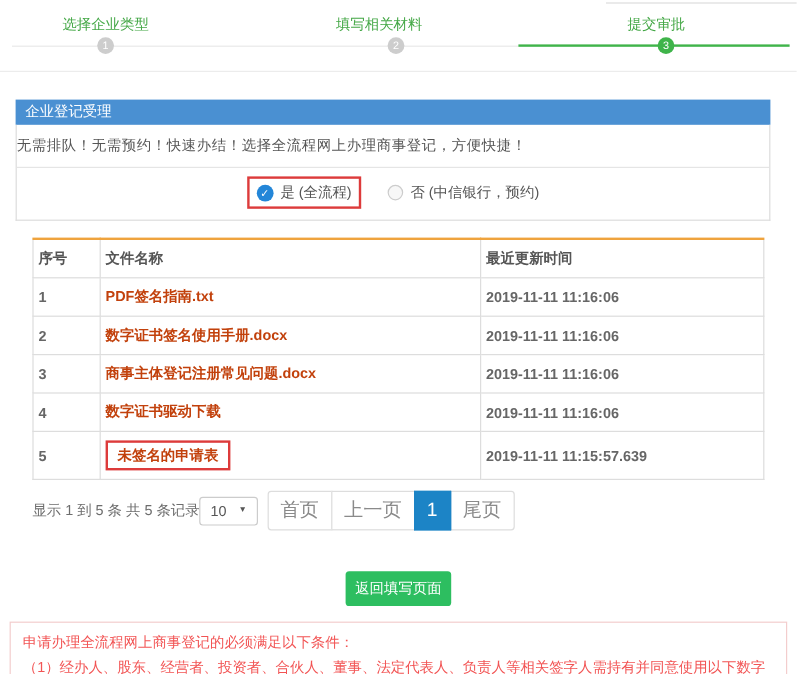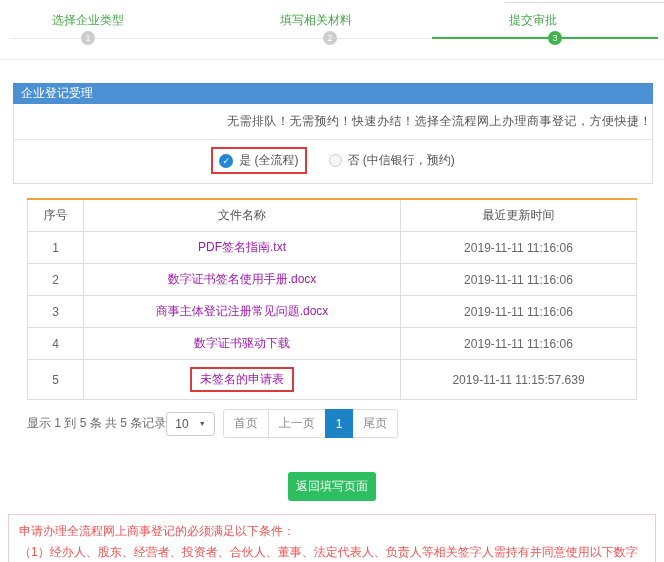--- a/index.html
+++ b/index.html
@@ -8,78 +8,78 @@
     width:664px; height:562px; overflow:hidden; position:relative;
     font-family:"Liberation Sans","DejaVu Sans",sans-serif;
     font-size:12px; color:#555;
   }
   
   .steps { position:relative; height:60px; border-bottom:1px solid #ececec; }
   .top-right-line { position:absolute; top:2px; left:505px; right:0; height:1px; background:#ddd; }
   .step-label { position:absolute; top:12px; width:200px; text-align:center; color:#45a847; font-size:12px; }
   .step-label.s1 { left:-12px; }
   .step-label.s2 { left:216px; }
-  .step-label.s3 { left:433px; }
+  .step-label.s3 { left:447px; }
   .track { position:absolute; top:38px; left:10px; width:422px; height:1px; background:#e9e9e9; }
   .track-green { position:absolute; top:37px; left:432px; width:226px; height:2px; background:#3fb44a; }
   .step-circle {
     position:absolute; top:31px; width:14px; height:14px; border-radius:50%;
     color:#fff; font-size:9px; line-height:14px; text-align:center; z-index:2;
   }
   .step-circle.c1 { left:81px; background:#cdcdcd; }
   .step-circle.c2 { left:323px; background:#cdcdcd; }
   .step-circle.c3 { left:548px; background:#3fb44a; }
   
-  .section { margin:23px 11px 0 13px; }
+  .section { margin:23px 22px 0 13px; }
   .section-header {
     background:#4a90d2; color:#fff; font-size:12px;
     height:21px; line-height:21px; padding:0 8px;
   }
   .section-body { border:1px solid #ddd; border-top:none; }
   .notice-row {
-    text-align:right; padding:9px 0; color:#555;
+    text-align:left; padding:9px 0; color:#555;
     border-bottom:1px solid #e5e5e5; letter-spacing:.5px;font-family:Liberation Serif, serif;
   }
   .radio-row { display:flex; justify-content:center; align-items:center; padding:7px 0 9px; }
   .red-box {
     display:inline-flex; align-items:center; gap:6px;
     border:2px solid #dd3b3b; padding:3px 6px; cursor:pointer;
   }
   .radio-checked {
     width:14px; height:14px; border-radius:50%; background:#2386d8;
     color:#fff; font-size:9px; line-height:14px; text-align:center; flex:0 0 auto;
   }
   .radio-option2 { display:inline-flex; align-items:center; gap:6px; margin-left:22px; cursor:pointer; }
   .radio-unchecked {
     width:13px; height:13px; border-radius:50%;
     border:1px solid #ccc; background:#f7f7f7; flex:0 0 auto;
   }
   
   .table-wrap { margin:14px 27px 0; }
   table { width:100%; border-collapse:collapse; border-top:2px solid #efa33d; table-layout:fixed; }
-  th, td { border:1px solid #ddd; text-align:center; padding:7px 4px; font-weight:normal; }
+  th, td { border:1px solid #ddd; text-align:left; padding:7px 4px; font-weight:bold; }
   th { color:#555; }
   td { color:#666; }
   col.c-no { width:56px; } col.c-name { width:317px; } col.c-time { width:auto; }
-  a.file-link { color:#a21caf; text-decoration:none; cursor:pointer; }
+  a.file-link { color:#c2410c; text-decoration:none; cursor:pointer; }
   .red-box-inline { display:inline-block; border:2px solid #dd3b3b; padding:2px 8px; }
   
   .pager-row { margin:9px 27px 0; display:flex; align-items:center; }
   .pager-summary { color:#6d6d6d; }
   .pager-controls { display:flex; align-items:center; }
   .page-size {
     display:inline-flex; align-items:center; gap:10px;
     border:1px solid #ccc; border-radius:3px; padding:4px 8px;
     color:#555; margin-right:8px; cursor:pointer; background:#fff;
   }
   .caret { font-size:7px; color:#555; }
   .btn-group { display:inline-flex; }
   .pg-btn {
     border:1px solid #ddd; background:#fff; color:#8a8a8a;
-    padding:5px 10px; margin-left:-1px; font-size:12px; cursor:pointer;
+    padding:5px 10px; margin-left:-1px; font-size:16px; cursor:pointer;
   }
   .pg-btn.first { border-radius:3px 0 0 3px; margin-left:0; }
   .pg-btn.last { border-radius:0 3px 3px 0; }
   .pg-btn.active { background:#1c84c6; border-color:#1c84c6; color:#fff; position:relative; z-index:1; }
   
   .back-row { text-align:center; margin-top:34px; }
   .back-btn {
     display:inline-block; background:#2dbe60; color:#fff; font-size:12px;
     padding:6px 8px; border:none; border-radius:3px; cursor:pointer;
     font-family:inherit;

